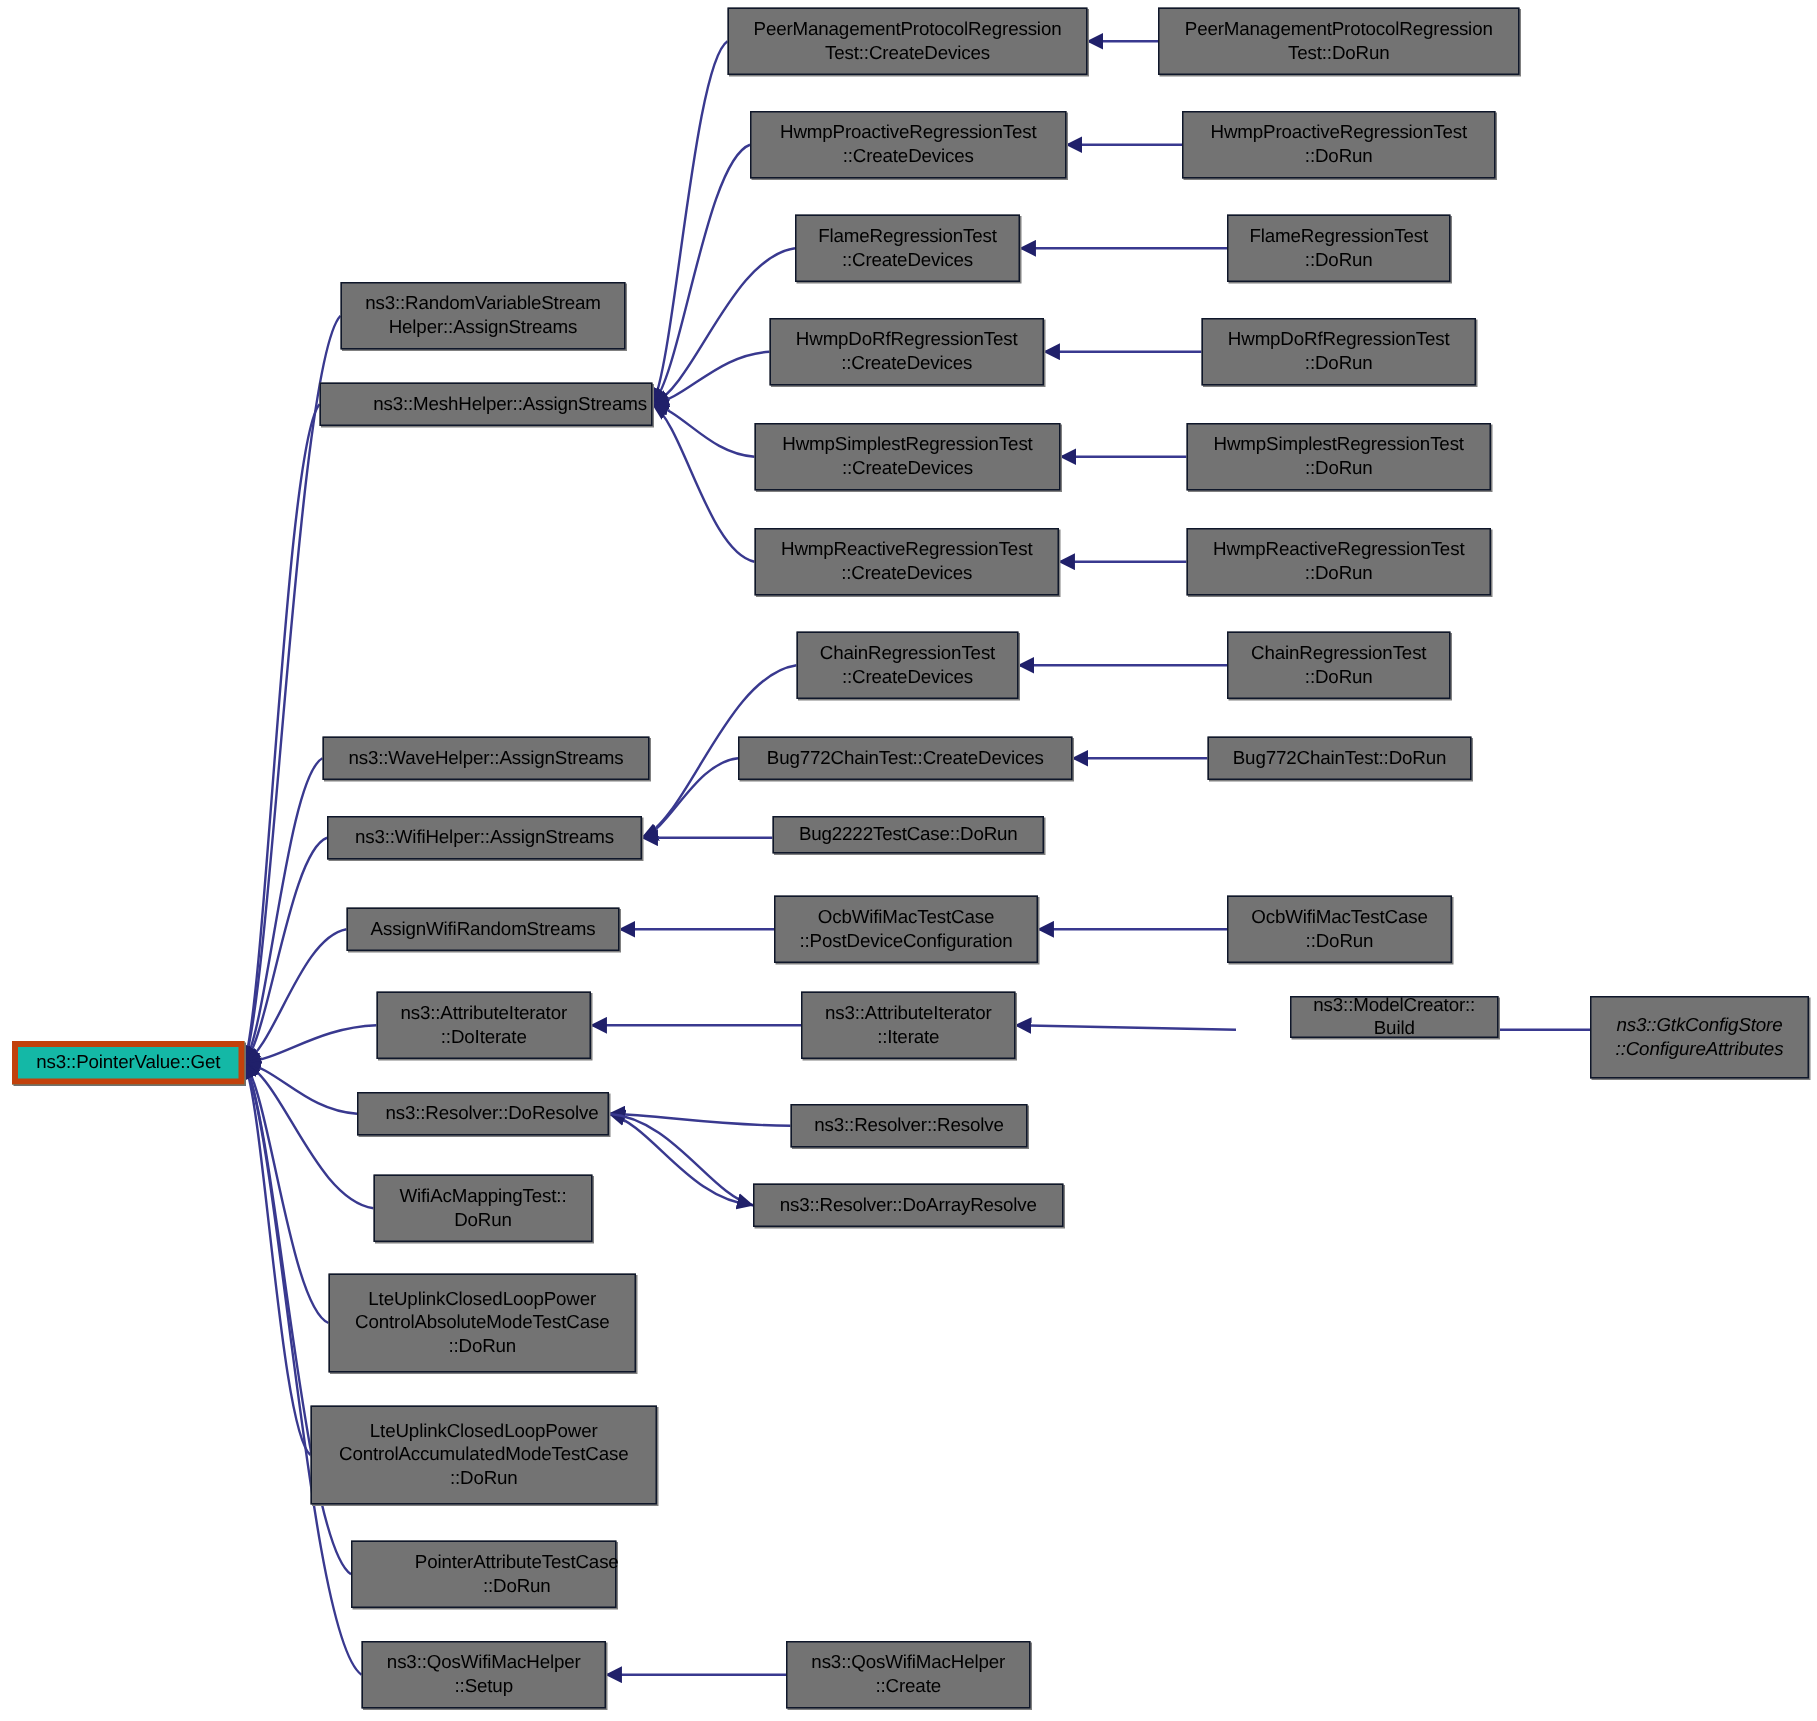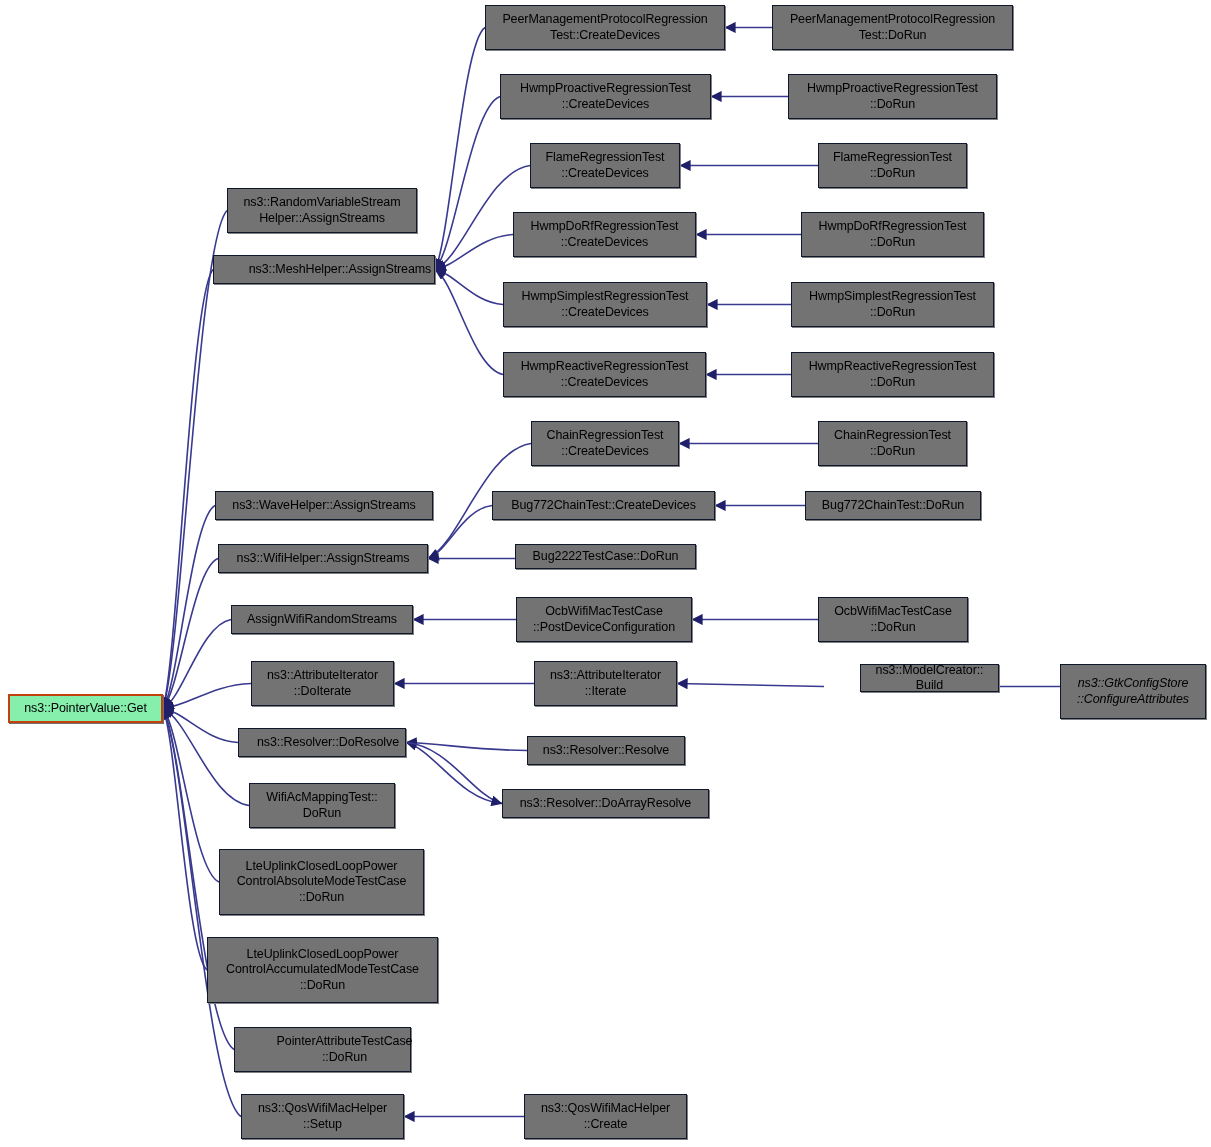--- a/index.html
+++ b/index.html
@@ -16,22 +16,22 @@
     line-height:1.22;
     text-align:center;
     display:flex;
     align-items:center;
     justify-content:center;
     white-space:pre-line;
     letter-spacing:-0.1px;
     box-shadow:1px 1px 0 0 #808080;
   }
   .node.root{
-    background:#86efac;
-    border:2px solid #c2410c;
+    background:#14b8a6;
+    border:4px solid #c2410c;
     box-shadow:1px 1px 0 0 #707070;
   }
 </style>
 </head>
 <body>
 
 <div id="canvas">
   <svg id="edges" xmlns="http://www.w3.org/2000/svg">
       <defs>
         <marker id="ah" viewBox="0 0 10 10" refX="9.5" refY="5" markerWidth="7" markerHeight="7" orient="auto-start-reverse">

